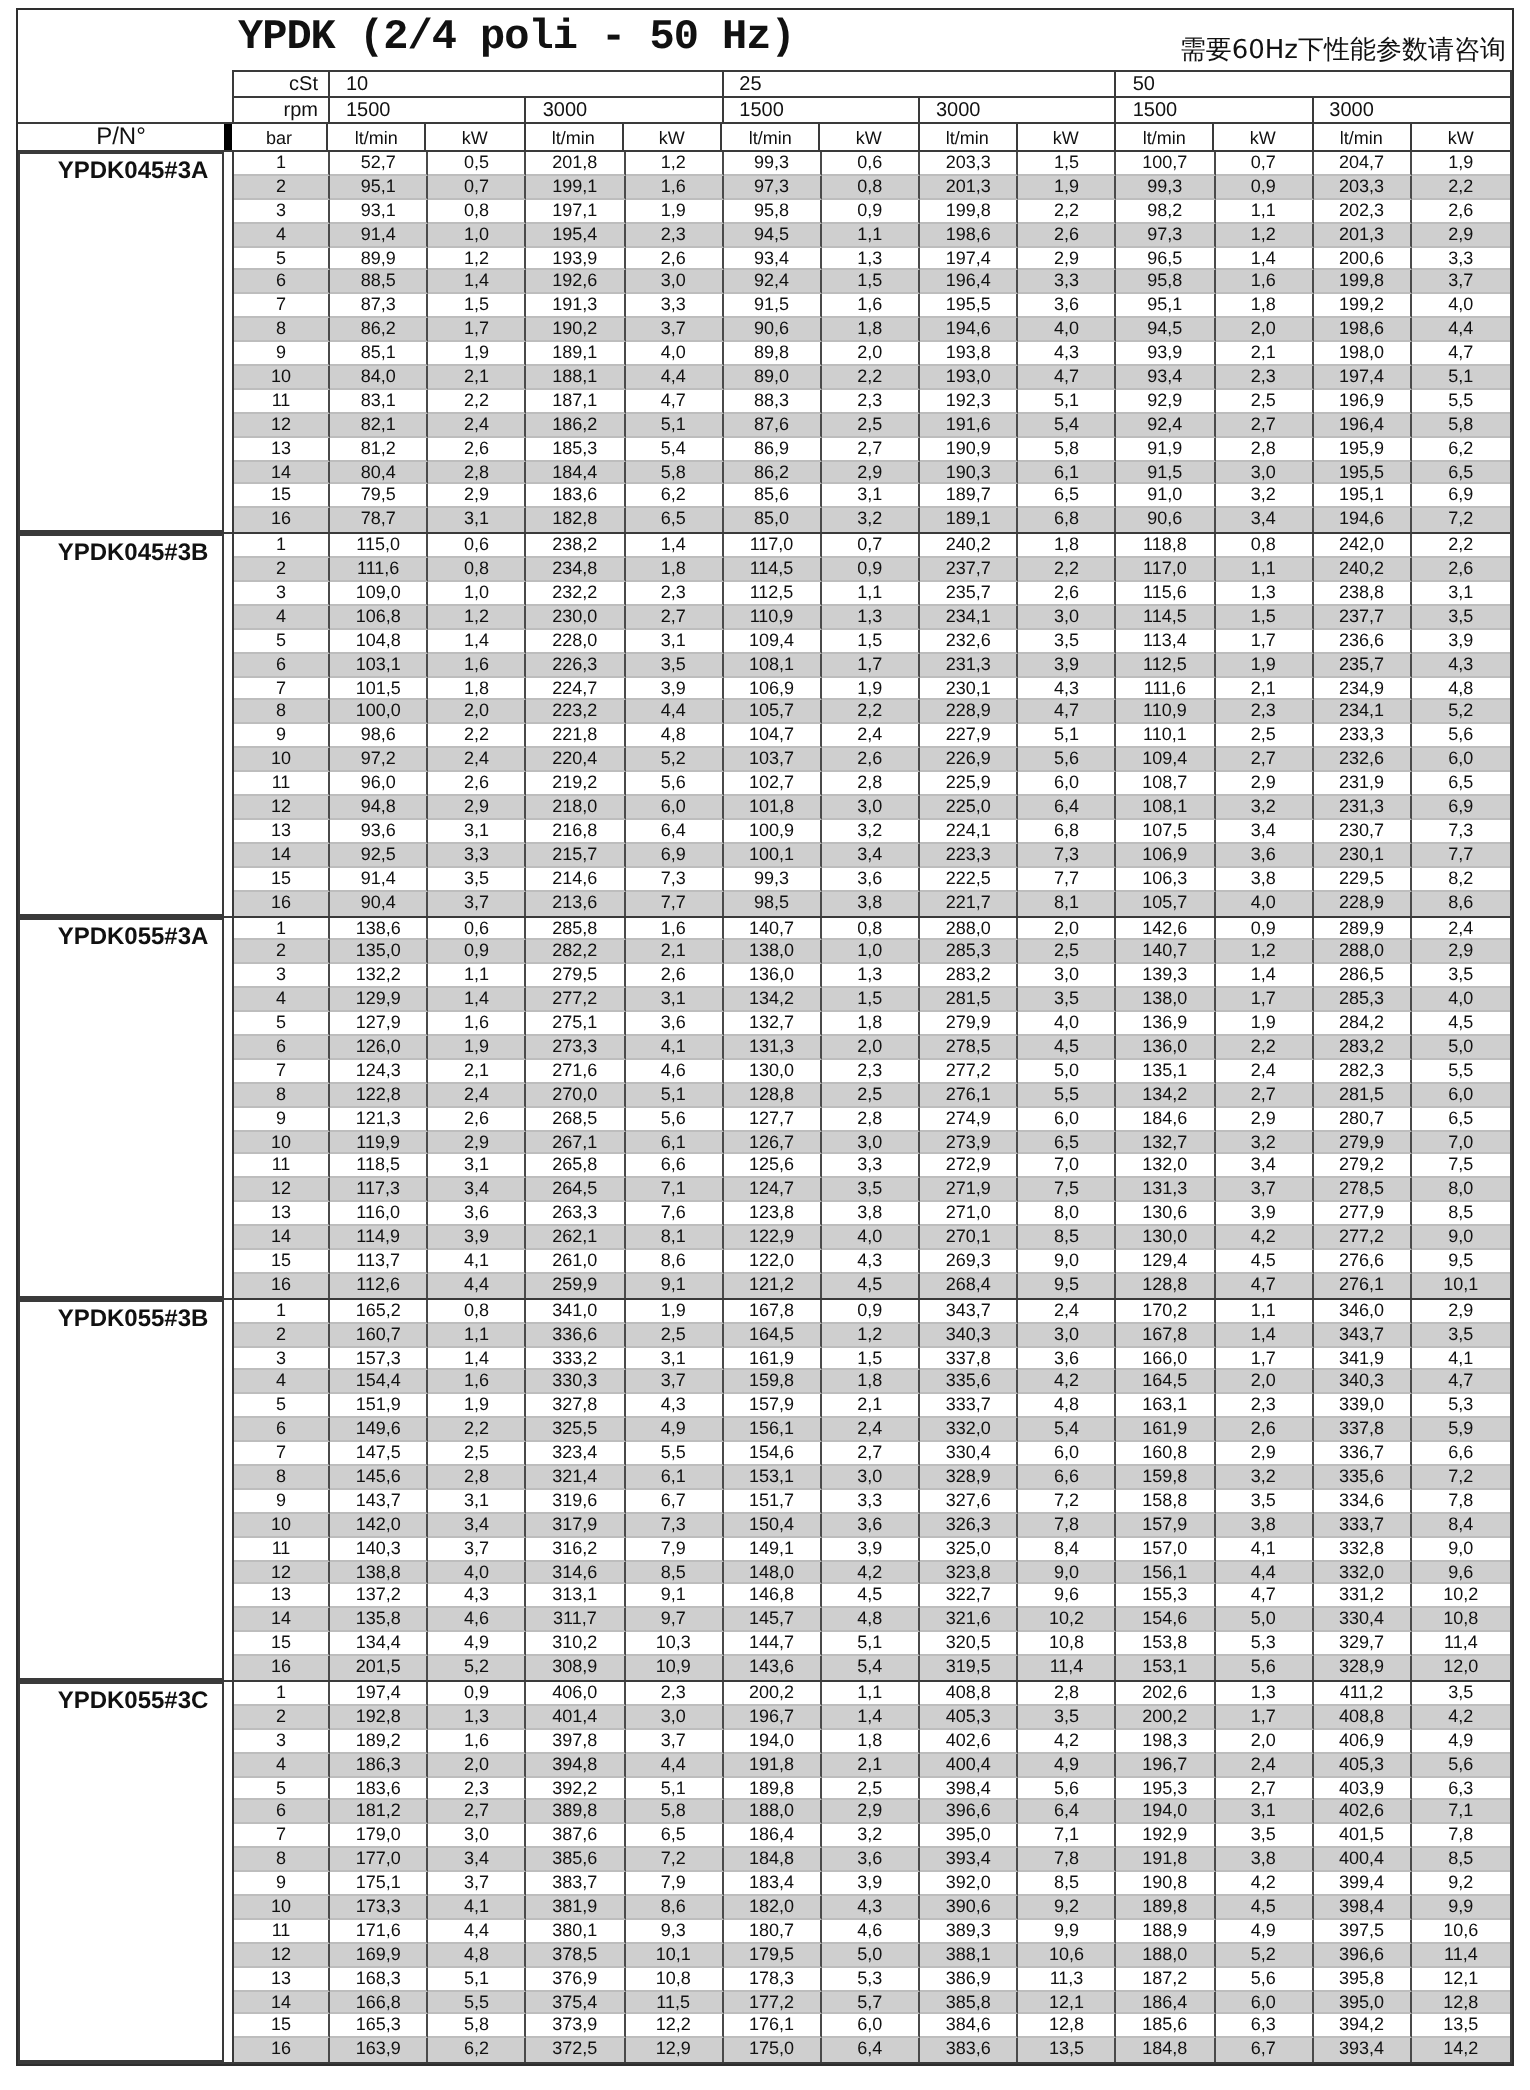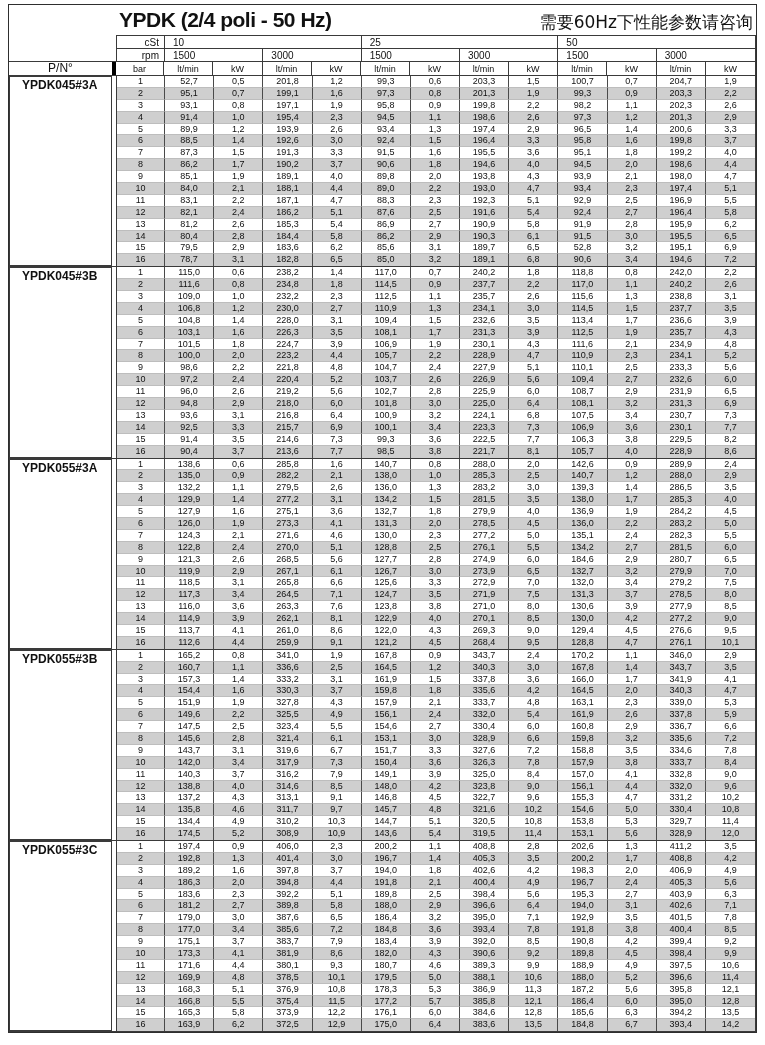--- a/index.html
+++ b/index.html
@@ -8,22 +8,22 @@
     width: 765px; height: 1045px;
     font-family: "Liberation Sans", sans-serif;
     color: #111; overflow: hidden;
   }
   .sheet {
     position: absolute; left: 8px; top: 4px; width: 749px;
     border: 1px solid #2e2e2e; background: #fff;
   }
   
   .title-row { height: 30px; display: flex; align-items: flex-end; padding-bottom: 1px; }
-  .title { margin-left: 110px; font-size: 21px; font-weight: bold; letter-spacing: -0.5px; line-height: 28px; }
-  .cn-note { margin-left: auto; margin-right: 3px; font-size: 17px; font-family: "DejaVu Sans", sans-serif; }
+  .title { margin-left: 110px; font-size: 21px; font-weight: bold; letter-spacing: -0.5px; line-height: 28px; font-family: Liberation Mono, monospace; }
+  .cn-note { margin-left: auto; margin-right: 3px; font-size: 13px; font-family: "DejaVu Sans", sans-serif; }
   
   .band { display: flex; align-items: center; }
   .band + .band { margin-top: -1px; }
   .pn-spacer { width: 107px; flex: 0 0 107px; }
   .hgrid {
     flex: 1; display: grid; grid-template-columns: 48px repeat(12, 1fr);
     border: 1px solid #3a3a3a;
   }
   .hcell {
     font-size: 10px; line-height: 12px; padding-top: 1px;
@@ -41,21 +41,21 @@
     width: 107px; flex: 0 0 107px; text-align: center;
     font-size: 12px; line-height: 13px; border-right: 4px solid #000000;
   }
   .unit-band .hgrid { border: none; border-right: 1px solid #3a3a3a; }
   .unit-band .hcell { font-size: 9px; text-align: center; padding-top: 1px; line-height: 12px; }
   
   .group-band { display: flex; border-bottom: 1px solid #3a3a3a; }
   .pn-cell { width: 107px; flex: 0 0 107px; padding-right: 4px; }
   .pn-box {
     height: 100%; border: 1px solid #3a3a3a;
-    text-align: left; font-weight: bold; font-size: 12px; padding-top: 1px; padding-left: 12px;
+    text-align: center; font-weight: bold; font-size: 12px; padding-top: 1px; padding-left: 12px;
   }
   .rows-col { flex: 1; border-left: 1px solid #3a3a3a; border-right: 1px solid #3a3a3a; }
   .data-row {
     display: grid; grid-template-columns: 48px repeat(12, 1fr);
     height: 11.9px; background: #fff;
   }
   .data-row.alt { background: #cfcfcf; }
   .cell {
     font-size: 9px; line-height: 11px; text-align: center;
     border-right: 1px solid #4a4a4a; border-bottom: 1px solid #bdbdbd;
@@ -340,21 +340,21 @@
           <div class="data-row">
             <div class="cell bar-cell">15</div>
             <div class="cell">79,5</div>
             <div class="cell">2,9</div>
             <div class="cell">183,6</div>
             <div class="cell">6,2</div>
             <div class="cell">85,6</div>
             <div class="cell">3,1</div>
             <div class="cell">189,7</div>
             <div class="cell">6,5</div>
-            <div class="cell">52,8</div>
+            <div class="cell">91,0</div>
             <div class="cell">3,2</div>
             <div class="cell">195,1</div>
             <div class="cell">6,9</div>
           </div>
           <div class="data-row alt">
             <div class="cell bar-cell">16</div>
             <div class="cell">78,7</div>
             <div class="cell">3,1</div>
             <div class="cell">182,8</div>
             <div class="cell">6,5</div>
@@ -1088,21 +1088,21 @@
             <div class="cell">5,1</div>
             <div class="cell">320,5</div>
             <div class="cell">10,8</div>
             <div class="cell">153,8</div>
             <div class="cell">5,3</div>
             <div class="cell">329,7</div>
             <div class="cell">11,4</div>
           </div>
           <div class="data-row alt">
             <div class="cell bar-cell">16</div>
-            <div class="cell">174,5</div>
+            <div class="cell">201,5</div>
             <div class="cell">5,2</div>
             <div class="cell">308,9</div>
             <div class="cell">10,9</div>
             <div class="cell">143,6</div>
             <div class="cell">5,4</div>
             <div class="cell">319,5</div>
             <div class="cell">11,4</div>
             <div class="cell">153,1</div>
             <div class="cell">5,6</div>
             <div class="cell">328,9</div>

